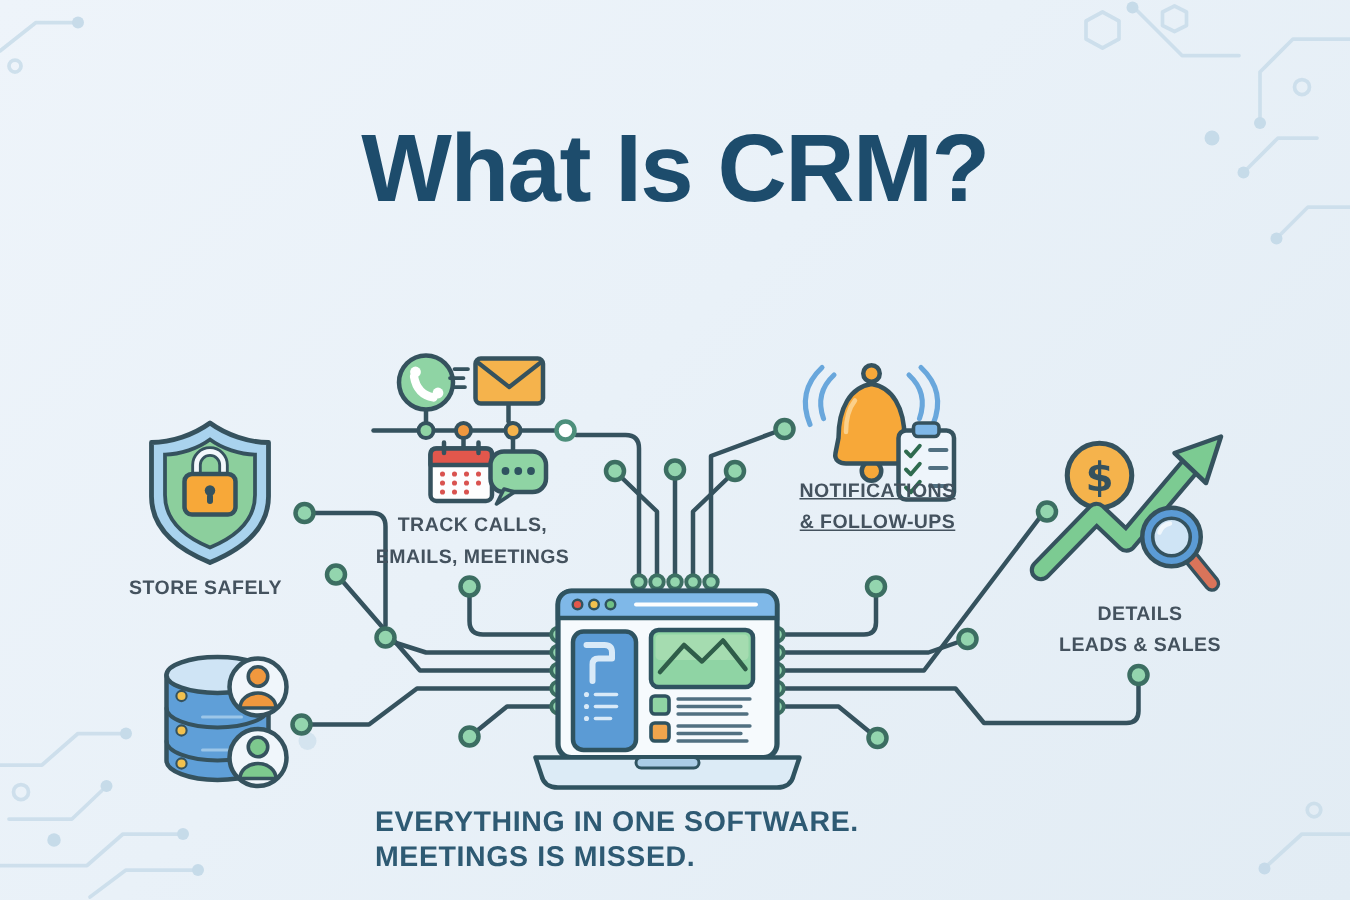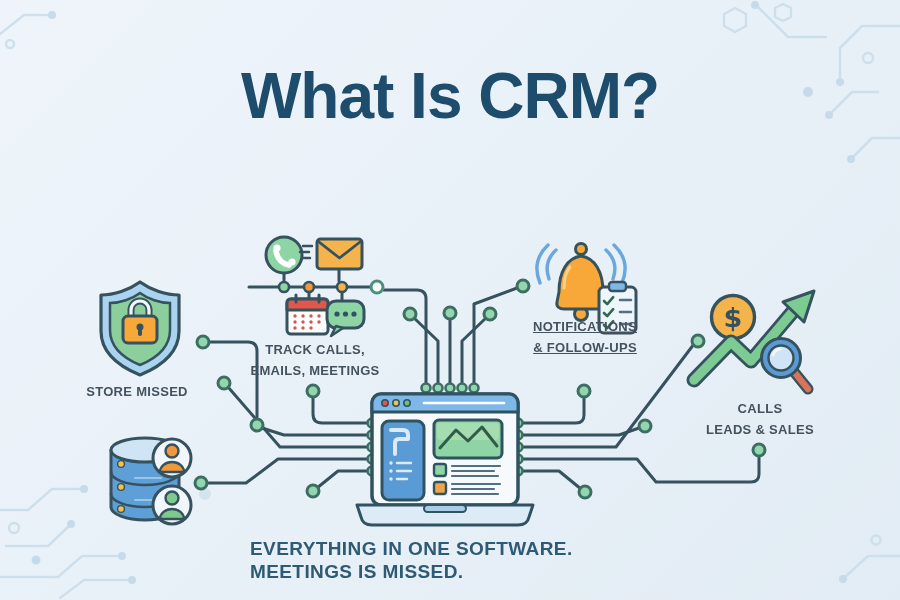--- a/index.html
+++ b/index.html
@@ -3,21 +3,21 @@
 <meta charset="utf-8">
 <style>
   html,body{margin:0;padding:0;background:#dfe9f1;}
   .canvas{
     position:relative;width:900px;height:600px;overflow:hidden;
     background:linear-gradient(135deg,#eef4fa 0%,#e9f1f8 45%,#e2ecf4 100%);
     font-family:"Liberation Sans","DejaVu Sans",sans-serif;
   }
   .diagram-svg{position:absolute;left:0;top:0;width:900px;height:600px;}
   .header{position:absolute;left:0;top:64px;width:100%;text-align:center;color:#1d4c6c;}
-  .title{font-size:64px;font-weight:800;letter-spacing:-1px;line-height:64px;}
+  .title{font-size:64px;font-weight:800;letter-spacing:-1px;line-height:64px;margin-top:16px;}
   .subtitle{font-size:51px;font-weight:800;letter-spacing:-1px;line-height:58px;margin-top:8px;}
   .feature-label{position:absolute;width:220px;text-align:center;color:#44525e;
     font-size:13px;font-weight:700;line-height:21px;letter-spacing:.3px;}
   .label-store{left:27px;top:381px;}
   .label-track{left:205px;top:339px;}
   .label-notify{left:475px;top:316px;text-decoration:underline;}
   .label-manage{left:650px;top:398px;}
   .footer{position:absolute;left:250px;top:537px;width:400px;text-align:left;
     color:#2e5a73;font-size:19px;font-weight:700;line-height:23px;letter-spacing:.4px;}
   .trace{fill:none;stroke:#35525e;stroke-width:3;stroke-linecap:round;stroke-linejoin:round;}
@@ -280,35 +280,35 @@
       <path d="M357,505 H533 L529,517 C528,522 524,525 518,525 H372 C366,525 362,522 361,517 Z" fill="#dcebf6" stroke="#2f5360" stroke-width="3" stroke-linejoin="round"></path>
       <rect x="424" y="505" width="42" height="7" rx="3.5" fill="#aacce6" stroke="#2f5360" stroke-width="2"></rect>
     </g>
   </svg>
 
   <div class="header">
     <div class="title">What Is CRM?</div>
   </div>
 
   <div class="feature-label label-store">
-    <div>STORE MISSED</div>
+    <div>STORE SAFELY</div>
   </div>
 
   <div class="feature-label label-track">
     <div>TRACK CALLS,</div>
     <div>EMAILS, MEETINGS</div>
   </div>
 
   <div class="feature-label label-notify">
     <div>NOTIFICATIONS</div>
     <div>&amp; FOLLOW-UPS</div>
   </div>
 
   <div class="feature-label label-manage">
-    <div>CALLS</div>
+    <div>DETAILS</div>
     <div>LEADS &amp; SALES</div>
   </div>
 
   <div class="footer">
     <div>EVERYTHING IN ONE SOFTWARE.</div>
     <div>MEETINGS IS MISSED.</div>
   </div>
 
 </div>
 

